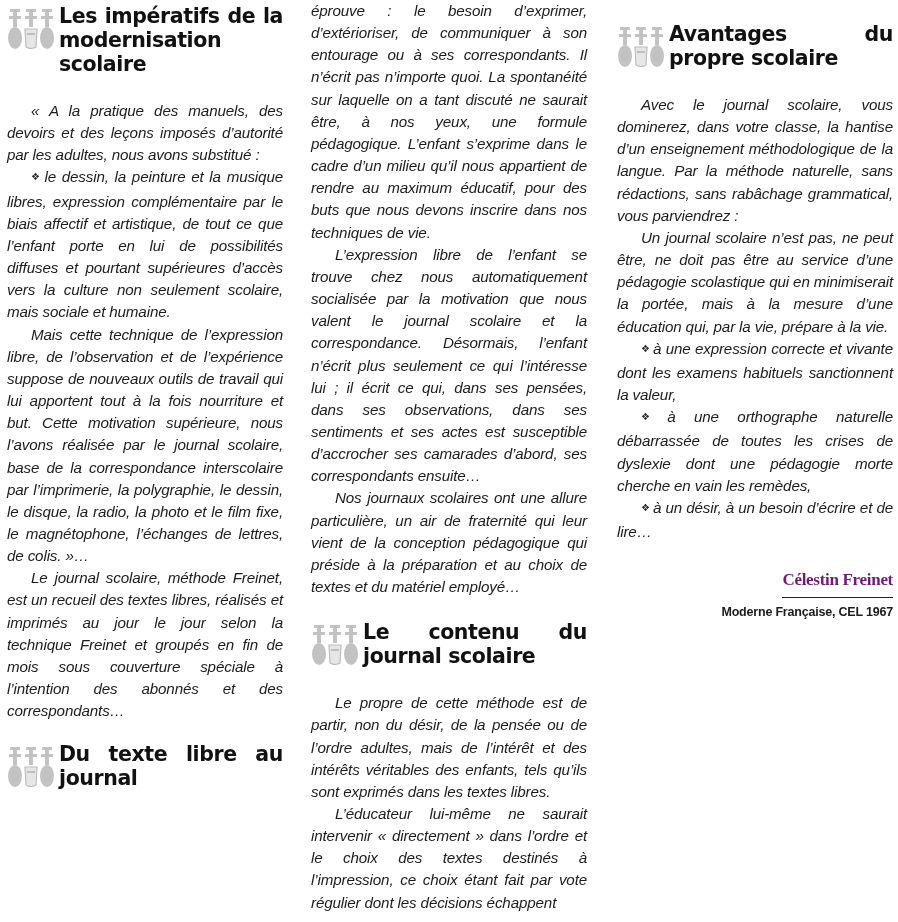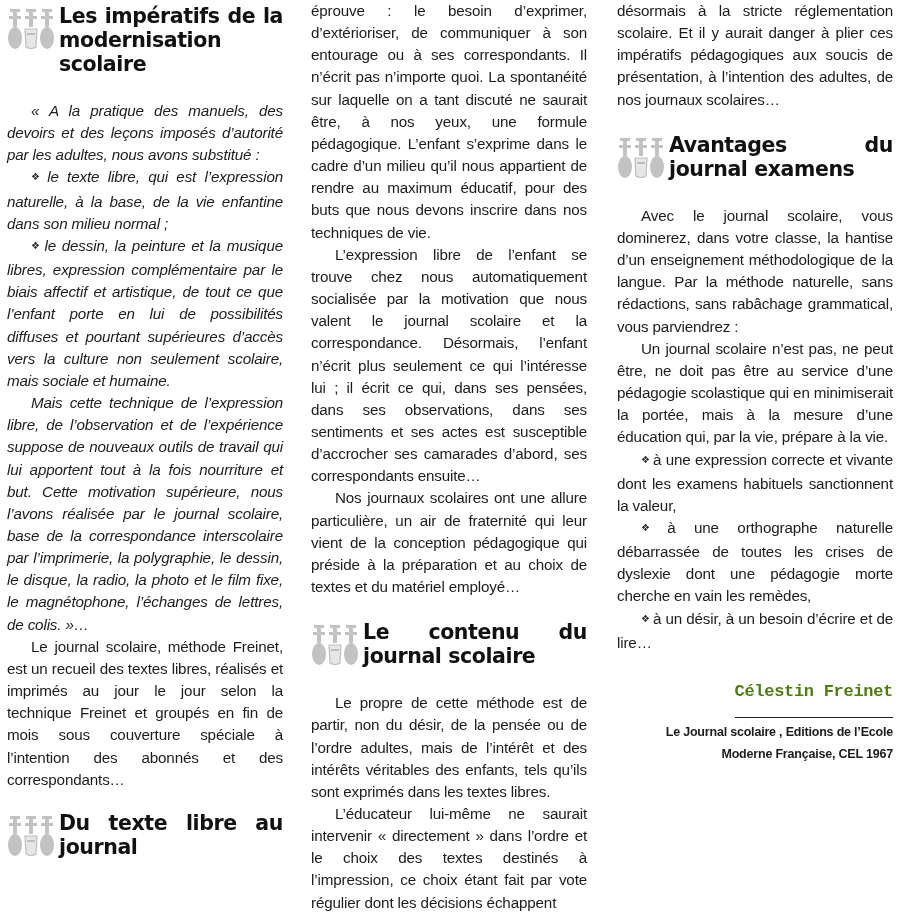--- a/index.html
+++ b/index.html
@@ -30,20 +30,21 @@
       text-align: justify;
       letter-spacing: -0.15px;
     }
     .col-1 { left: 7px; }
     .col-2 { left: 311px; }
     .col-3 { left: 617px; }
 
     p {
       margin: 0;
       text-indent: 24px;
+      font-style: italic;
     }
     p.noindent { text-indent: 0; }
     p.italic { font-style: italic; }
     .bullet {
       font-size: 10px;
       position: relative;
       top: -2px;
       margin-right: 3px;
       color: #2a2a2a;
     }
@@ -72,27 +73,27 @@
       letter-spacing: -0.4px;
       flex: 1 1 auto;
     }
 
     .signature {
       margin-top: 26px;
       text-align: right;
     }
     .signature .author {
       display: inline-block;
-      font-family: Liberation Mono, monospace;
+      font-family: Liberation Serif, serif;
       font-weight: bold;
       font-size: 17px;
       line-height: 22px;
       border-bottom: 1.5px solid #222;
-      padding-bottom: 14px;
-      color: #4d7c0f;
+      padding-bottom: 6px;
+      color: #701a75;
       letter-spacing: -0.3px;
     }
     .signature .source {
       font-weight: bold;
       font-size: 12.5px;
       line-height: 22px;
       margin-top: 3px;
       color: #1c1c1c;
       letter-spacing: -0.2px;
     }
@@ -139,23 +140,20 @@
           <use href="#press"></use>
         </svg>
       <h2>Les impératifs de la modernisation scolaire</h2>
     </div>
 
     <div style="height:24px"></div>
 
     <p class="italic">« A la pratique des manuels, des devoirs et des leçons imposés d’autorité par les adultes, nous avons substitué :</p>
 
     <p class="italic">
-      <span class="bullet">❖</span><span>le texte libre, qui est l’expression naturelle, à la base, de la vie enfantine dans son milieu normal ;</span>
-    </p>
-    <p class="italic">
       <span class="bullet">❖</span><span>le dessin, la peinture et la musique libres, expression complémentaire par le biais affectif et artistique, de tout ce que l’enfant porte en lui de possibilités diffuses et pourtant supérieures d’accès vers la culture non seulement scolaire, mais sociale et humaine.</span>
     </p>
 
     <p class="italic">Mais cette technique de l’expression libre, de l’observation et de l’expérience suppose de nouveaux outils de travail qui lui apportent tout à la fois nourriture et but. Cette motivation supérieure, nous l’avons réalisée par le journal scolaire, base de la correspondance interscolaire par l’imprimerie, la polygraphie, le dessin, le disque, la radio, la photo et le film fixe, le magnétophone, l’échanges de lettres, de colis. »…</p>
 
     <p>Le journal scolaire, méthode Freinet, est un recueil des textes libres, réalisés et imprimés au jour le jour selon la technique Freinet et groupés en fin de mois sous couverture spéciale à l’intention des abonnés et des correspondants…</p>
 
     <div style="height:20px"></div>
 
     <div class="section-head">
@@ -183,29 +181,28 @@
     </div>
 
     <div style="height:24px"></div>
 
     <p>Le propre de cette méthode est de partir, non du désir, de la pensée ou de l’ordre adultes, mais de l’intérêt et des intérêts véritables des enfants, tels qu’ils sont exprimés dans les textes libres.</p>
     <p>L’éducateur lui-même ne saurait intervenir « directement » dans l’ordre et le choix des textes destinés à l’impression, ce choix étant fait par vote régulier dont les décisions échappent</p>
   </div>
 
   <div class="col col-3">
 
-    <p class="noindent">désormais à la stricte réglementation scolaire. Et il y aurait danger à plier ces impératifs pédagogiques aux soucis de présentation, à l’intention des adultes, de nos journaux scolaires…</p>
 
     <div style="height:22px"></div>
 
     <div class="section-head">
       <svg class="icon" viewBox="0 0 48 44">
           <use href="#press"></use>
         </svg>
-      <h2>Avantages du journal examens</h2>
+      <h2>Avantages du propre scolaire</h2>
     </div>
 
     <div style="height:24px"></div>
 
     <p>Avec le journal scolaire, vous dominerez, dans votre classe, la hantise d’un enseignement méthodologique de la langue. Par la méthode naturelle, sans rédactions, sans rabâchage grammatical, vous parviendrez :</p>
     <p>Un journal scolaire n’est pas, ne peut être, ne doit pas être au service d’une pédagogie scolastique qui en minimiserait la portée, mais à la mesure d’une éducation qui, par la vie, prépare à la vie.</p>
 
     <p>
       <span class="bullet">❖</span><span>à une expression correcte et vivante dont les examens habituels sanctionnent la valeur,</span>
     </p>
@@ -213,19 +210,18 @@
       <span class="bullet">❖</span><span>à une orthographe naturelle débarrassée de toutes les crises de dyslexie dont une pédagogie morte cherche en vain les remèdes,</span>
     </p>
     <p>
       <span class="bullet">❖</span><span>à un désir, à un besoin d’écrire et de lire…</span>
     </p>
 
 
     <div class="signature">
       <div><span class="author">Célestin Freinet</span></div>
       <div class="source">
-        <div>Le Journal scolaire , Editions de l’Ecole</div>
         <div>Moderne Française, CEL 1967</div>
       </div>
     </div>
   </div>
 
 </div>
 
 </body></html>

